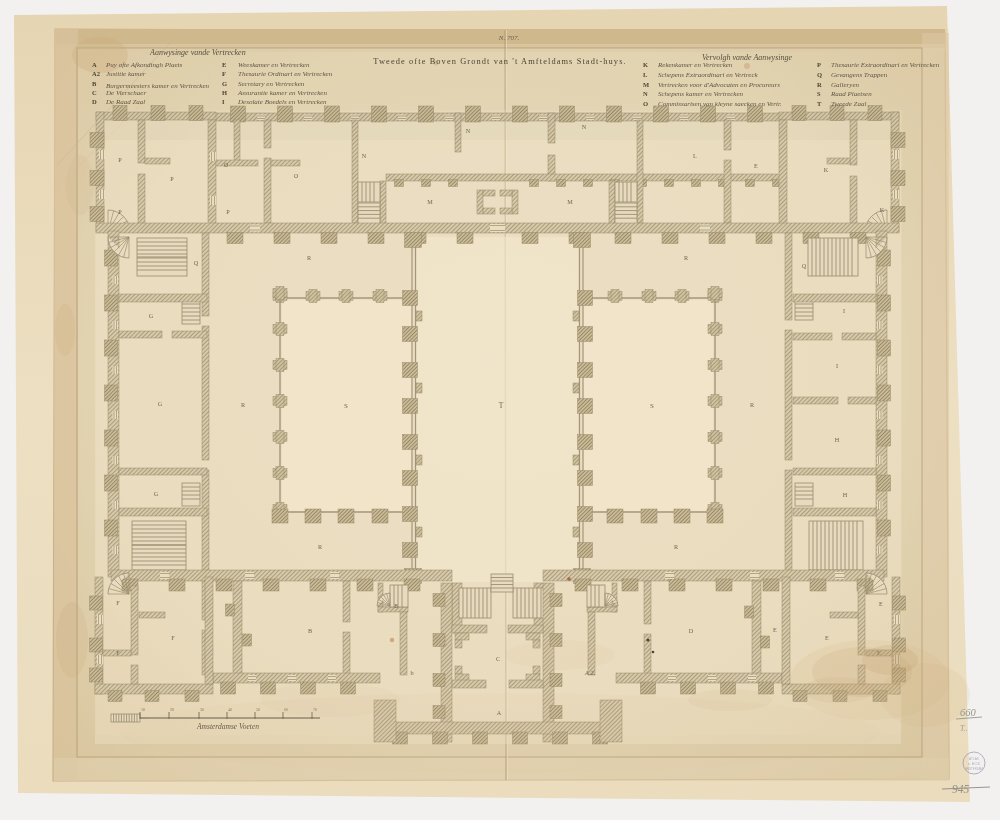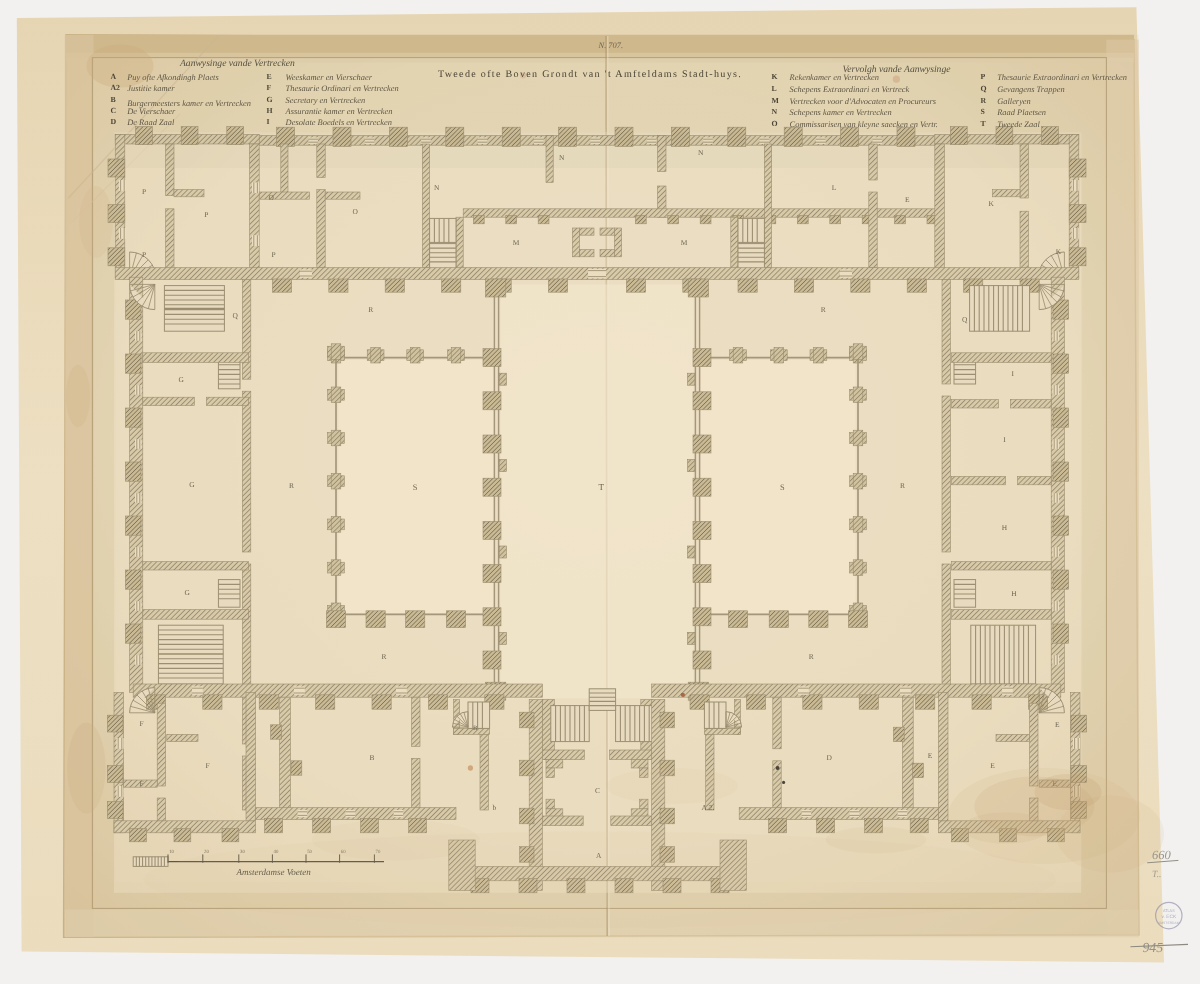--- a/index.html
+++ b/index.html
@@ -752,31 +752,31 @@
     <div style="position:absolute;left:92px;top:70.3px;font:6.5px 'Liberation Serif',serif;color:#4c4637;font-weight:bold">A2</div>
     <div style="position:absolute;left:106px;top:70.3px;font:italic 7px 'Liberation Serif',serif;color:#5e5745;white-space:nowrap">Justitie kamer</div>
     <div style="position:absolute;left:92px;top:79.6px;font:6.5px 'Liberation Serif',serif;color:#4c4637;font-weight:bold">B</div>
     <div style="position:absolute;left:106px;top:82px;font:italic 7px 'Liberation Serif',serif;color:#5e5745;white-space:nowrap">Burgermeesters kamer en Vertrecken</div>
     <div style="position:absolute;left:92px;top:88.9px;font:6.5px 'Liberation Serif',serif;color:#4c4637;font-weight:bold">C</div>
     <div style="position:absolute;left:106px;top:88.9px;font:italic 7px 'Liberation Serif',serif;color:#5e5745;white-space:nowrap">De Vierschaer</div>
     <div style="position:absolute;left:92px;top:98.2px;font:6.5px 'Liberation Serif',serif;color:#4c4637;font-weight:bold">D</div>
     <div style="position:absolute;left:106px;top:98.2px;font:italic 7px 'Liberation Serif',serif;color:#5e5745;white-space:nowrap">De Raad Zaal</div>
 
 <div style="position:absolute;left:222px;top:61.0px;font:6.5px 'Liberation Serif',serif;color:#4c4637;font-weight:bold">E</div>
-    <div style="position:absolute;left:238px;top:61.0px;font:italic 7px 'Liberation Serif',serif;color:#5e5745;white-space:nowrap">Weeskamer en Vierschaer</div>
+    <div style="position:absolute;left:238px;top:61.0px;font:italic 7px 'Liberation Serif',serif;color:#5e5745;white-space:nowrap">Weeskamer en Vertrecken</div>
     <div style="position:absolute;left:222px;top:70.3px;font:6.5px 'Liberation Serif',serif;color:#4c4637;font-weight:bold">F</div>
     <div style="position:absolute;left:238px;top:70.3px;font:italic 7px 'Liberation Serif',serif;color:#5e5745;white-space:nowrap">Thesaurie Ordinari en Vertrecken</div>
     <div style="position:absolute;left:222px;top:79.6px;font:6.5px 'Liberation Serif',serif;color:#4c4637;font-weight:bold">G</div>
     <div style="position:absolute;left:238px;top:79.6px;font:italic 7px 'Liberation Serif',serif;color:#5e5745;white-space:nowrap">Secretary en Vertrecken</div>
     <div style="position:absolute;left:222px;top:88.9px;font:6.5px 'Liberation Serif',serif;color:#4c4637;font-weight:bold">H</div>
     <div style="position:absolute;left:238px;top:88.9px;font:italic 7px 'Liberation Serif',serif;color:#5e5745;white-space:nowrap">Assurantie kamer en Vertrecken</div>
     <div style="position:absolute;left:222px;top:98.2px;font:6.5px 'Liberation Serif',serif;color:#4c4637;font-weight:bold">I</div>
     <div style="position:absolute;left:238px;top:98.2px;font:italic 7px 'Liberation Serif',serif;color:#5e5745;white-space:nowrap">Desolate Boedels en Vertrecken</div>
 
-<div style="position:absolute;left:365px;top:57px;width:270px;text-align:left;font:8.4px 'Liberation Serif',serif;color:#4a4536;letter-spacing:1.1px;white-space:nowrap">Tweede ofte Boven Grondt van 't Amfteldams Stadt-huys.</div>
+<div style="position:absolute;left:365px;top:57px;width:270px;text-align:center;font:8.4px 'Liberation Serif',serif;color:#4a4536;letter-spacing:1.1px;white-space:nowrap">Tweede ofte Boven Grondt van 't Amfteldams Stadt-huys.</div>
 
 <div style="position:absolute;left:702px;top:53px;width:126px;text-align:left;font:italic 8px 'Liberation Serif',serif;color:#55503f">Vervolgh vande Aanwysinge</div>
 
 <div style="position:absolute;left:643px;top:61.0px;font:6.5px 'Liberation Serif',serif;color:#4c4637;font-weight:bold">K</div>
     <div style="position:absolute;left:658px;top:61.0px;font:italic 7px 'Liberation Serif',serif;color:#5e5745;white-space:nowrap">Rekenkamer en Vertrecken</div>
     <div style="position:absolute;left:643px;top:70.8px;font:6.5px 'Liberation Serif',serif;color:#4c4637;font-weight:bold">L</div>
     <div style="position:absolute;left:658px;top:70.8px;font:italic 7px 'Liberation Serif',serif;color:#5e5745;white-space:nowrap">Schepens Extraordinari en Vertreck</div>
     <div style="position:absolute;left:643px;top:80.6px;font:6.5px 'Liberation Serif',serif;color:#4c4637;font-weight:bold">M</div>
     <div style="position:absolute;left:658px;top:80.6px;font:italic 7px 'Liberation Serif',serif;color:#5e5745;white-space:nowrap">Vertrecken voor d'Advocaten en Procureurs</div>
     <div style="position:absolute;left:643px;top:90.4px;font:6.5px 'Liberation Serif',serif;color:#4c4637;font-weight:bold">N</div>

